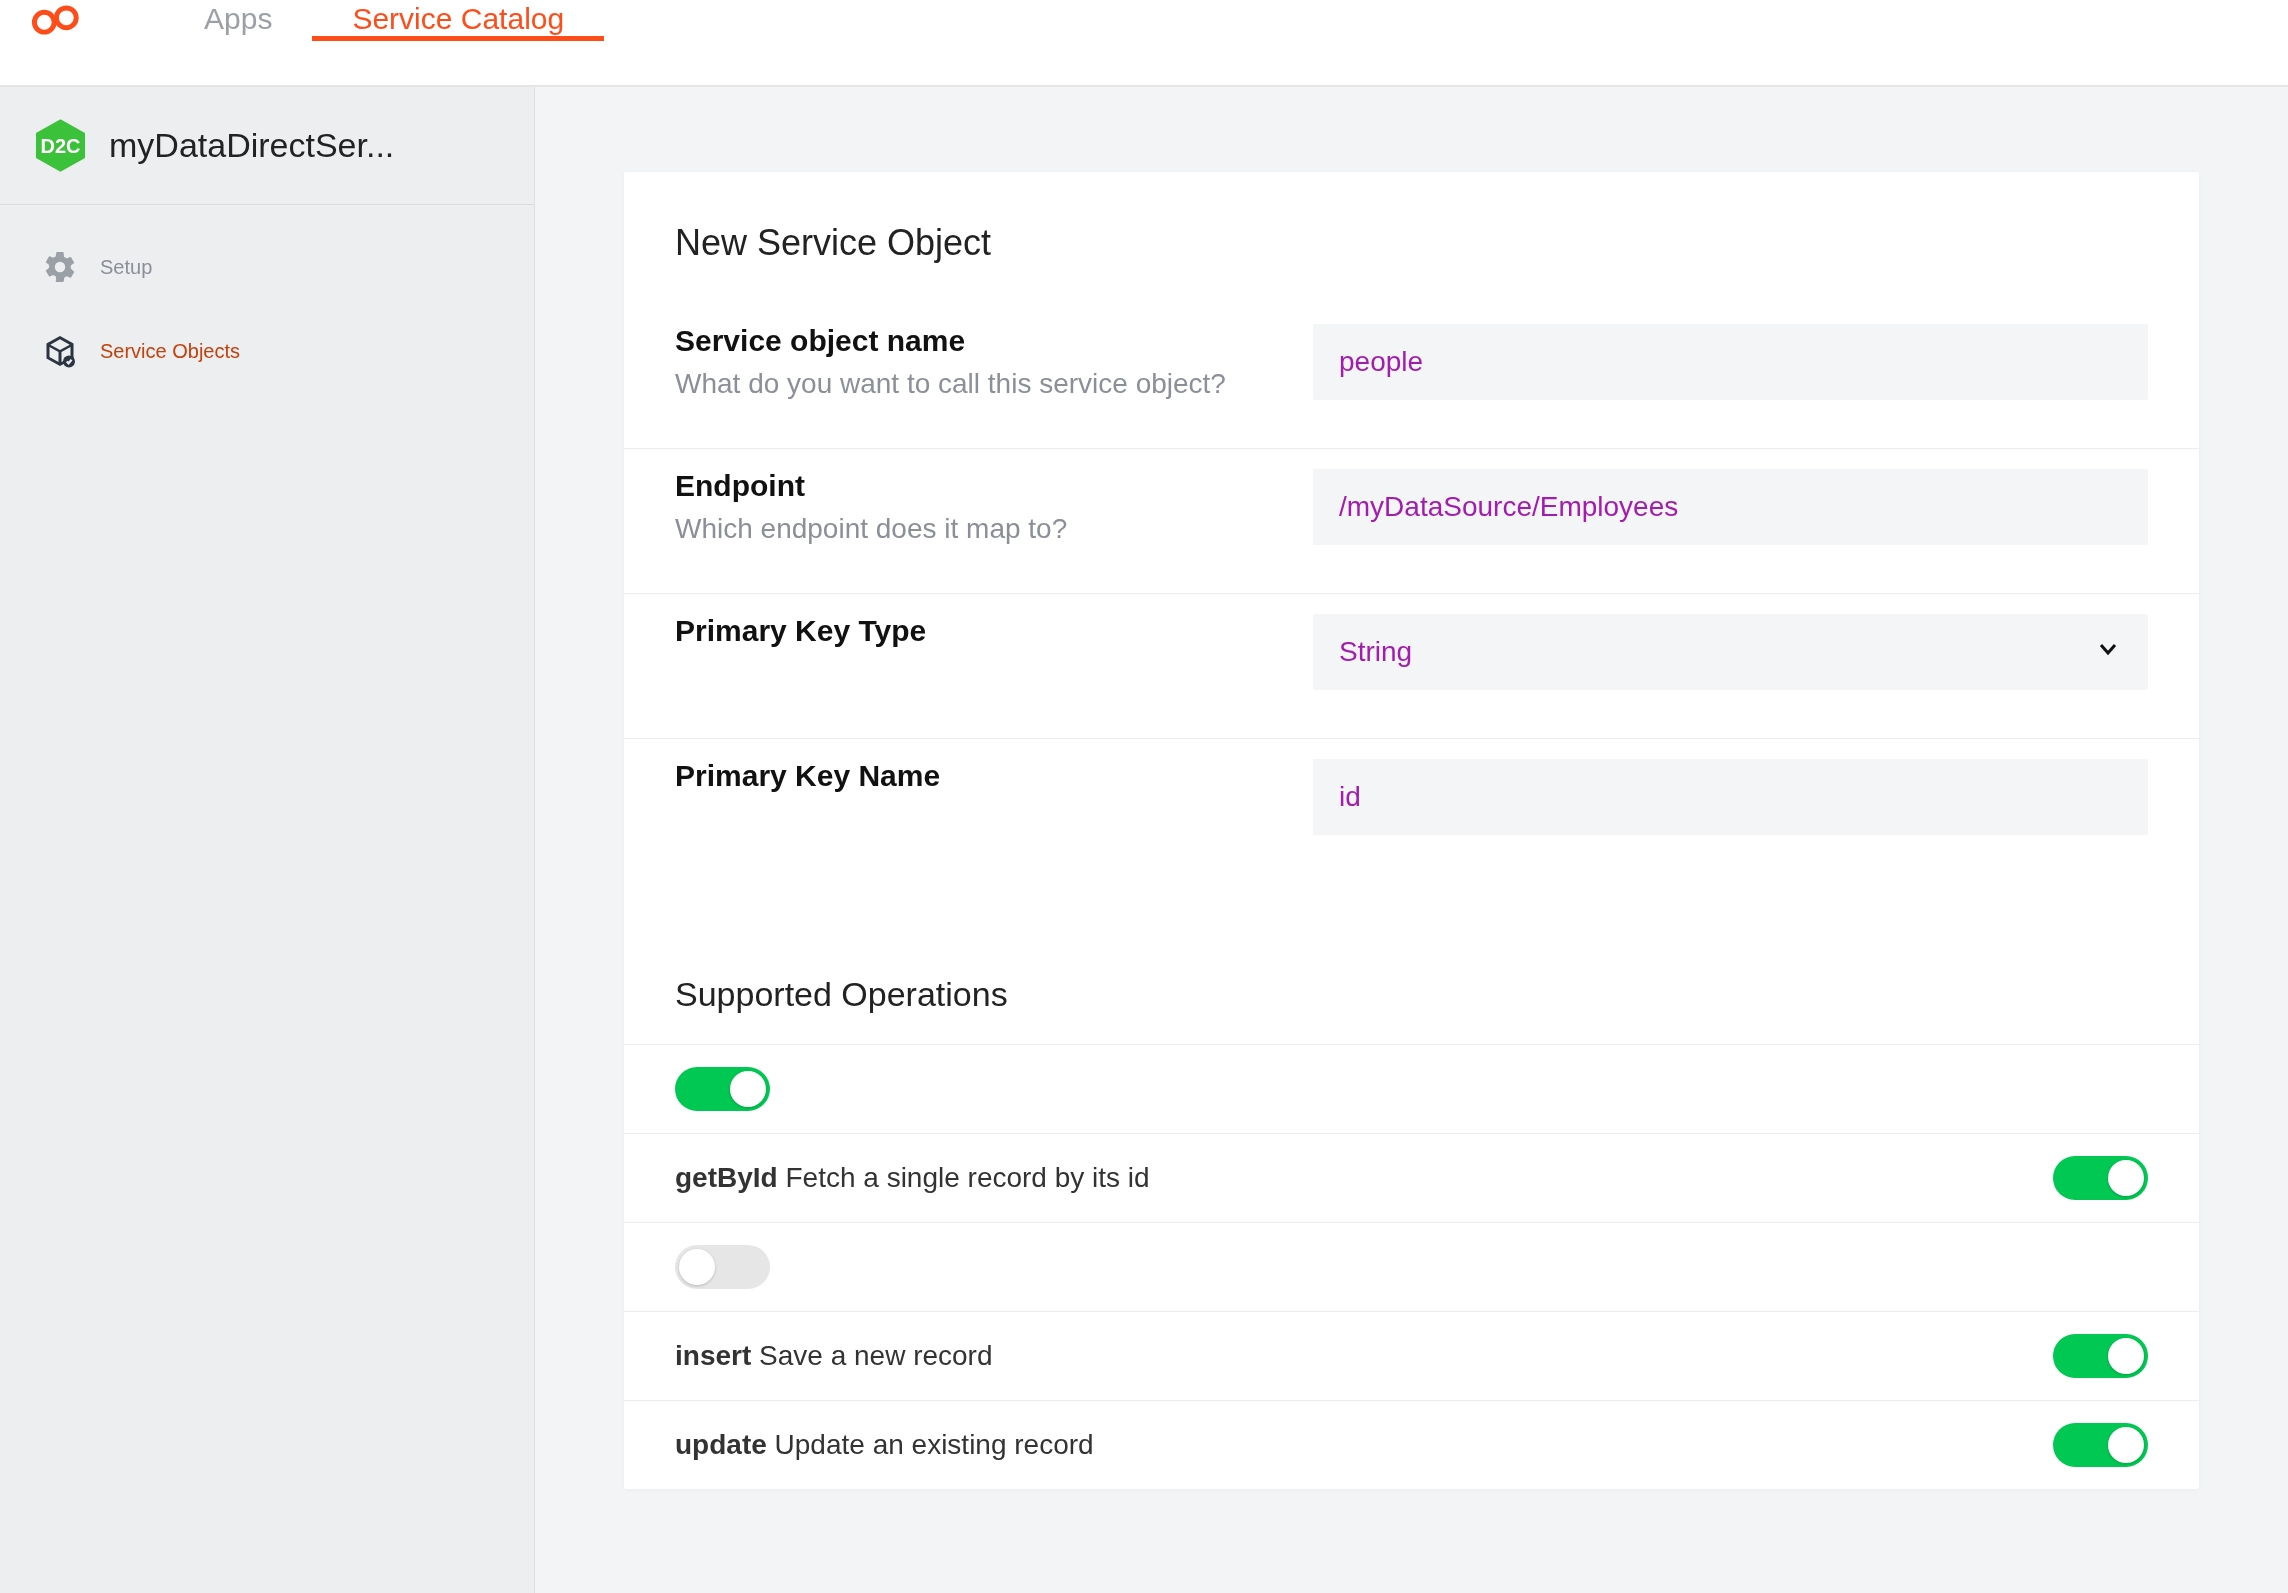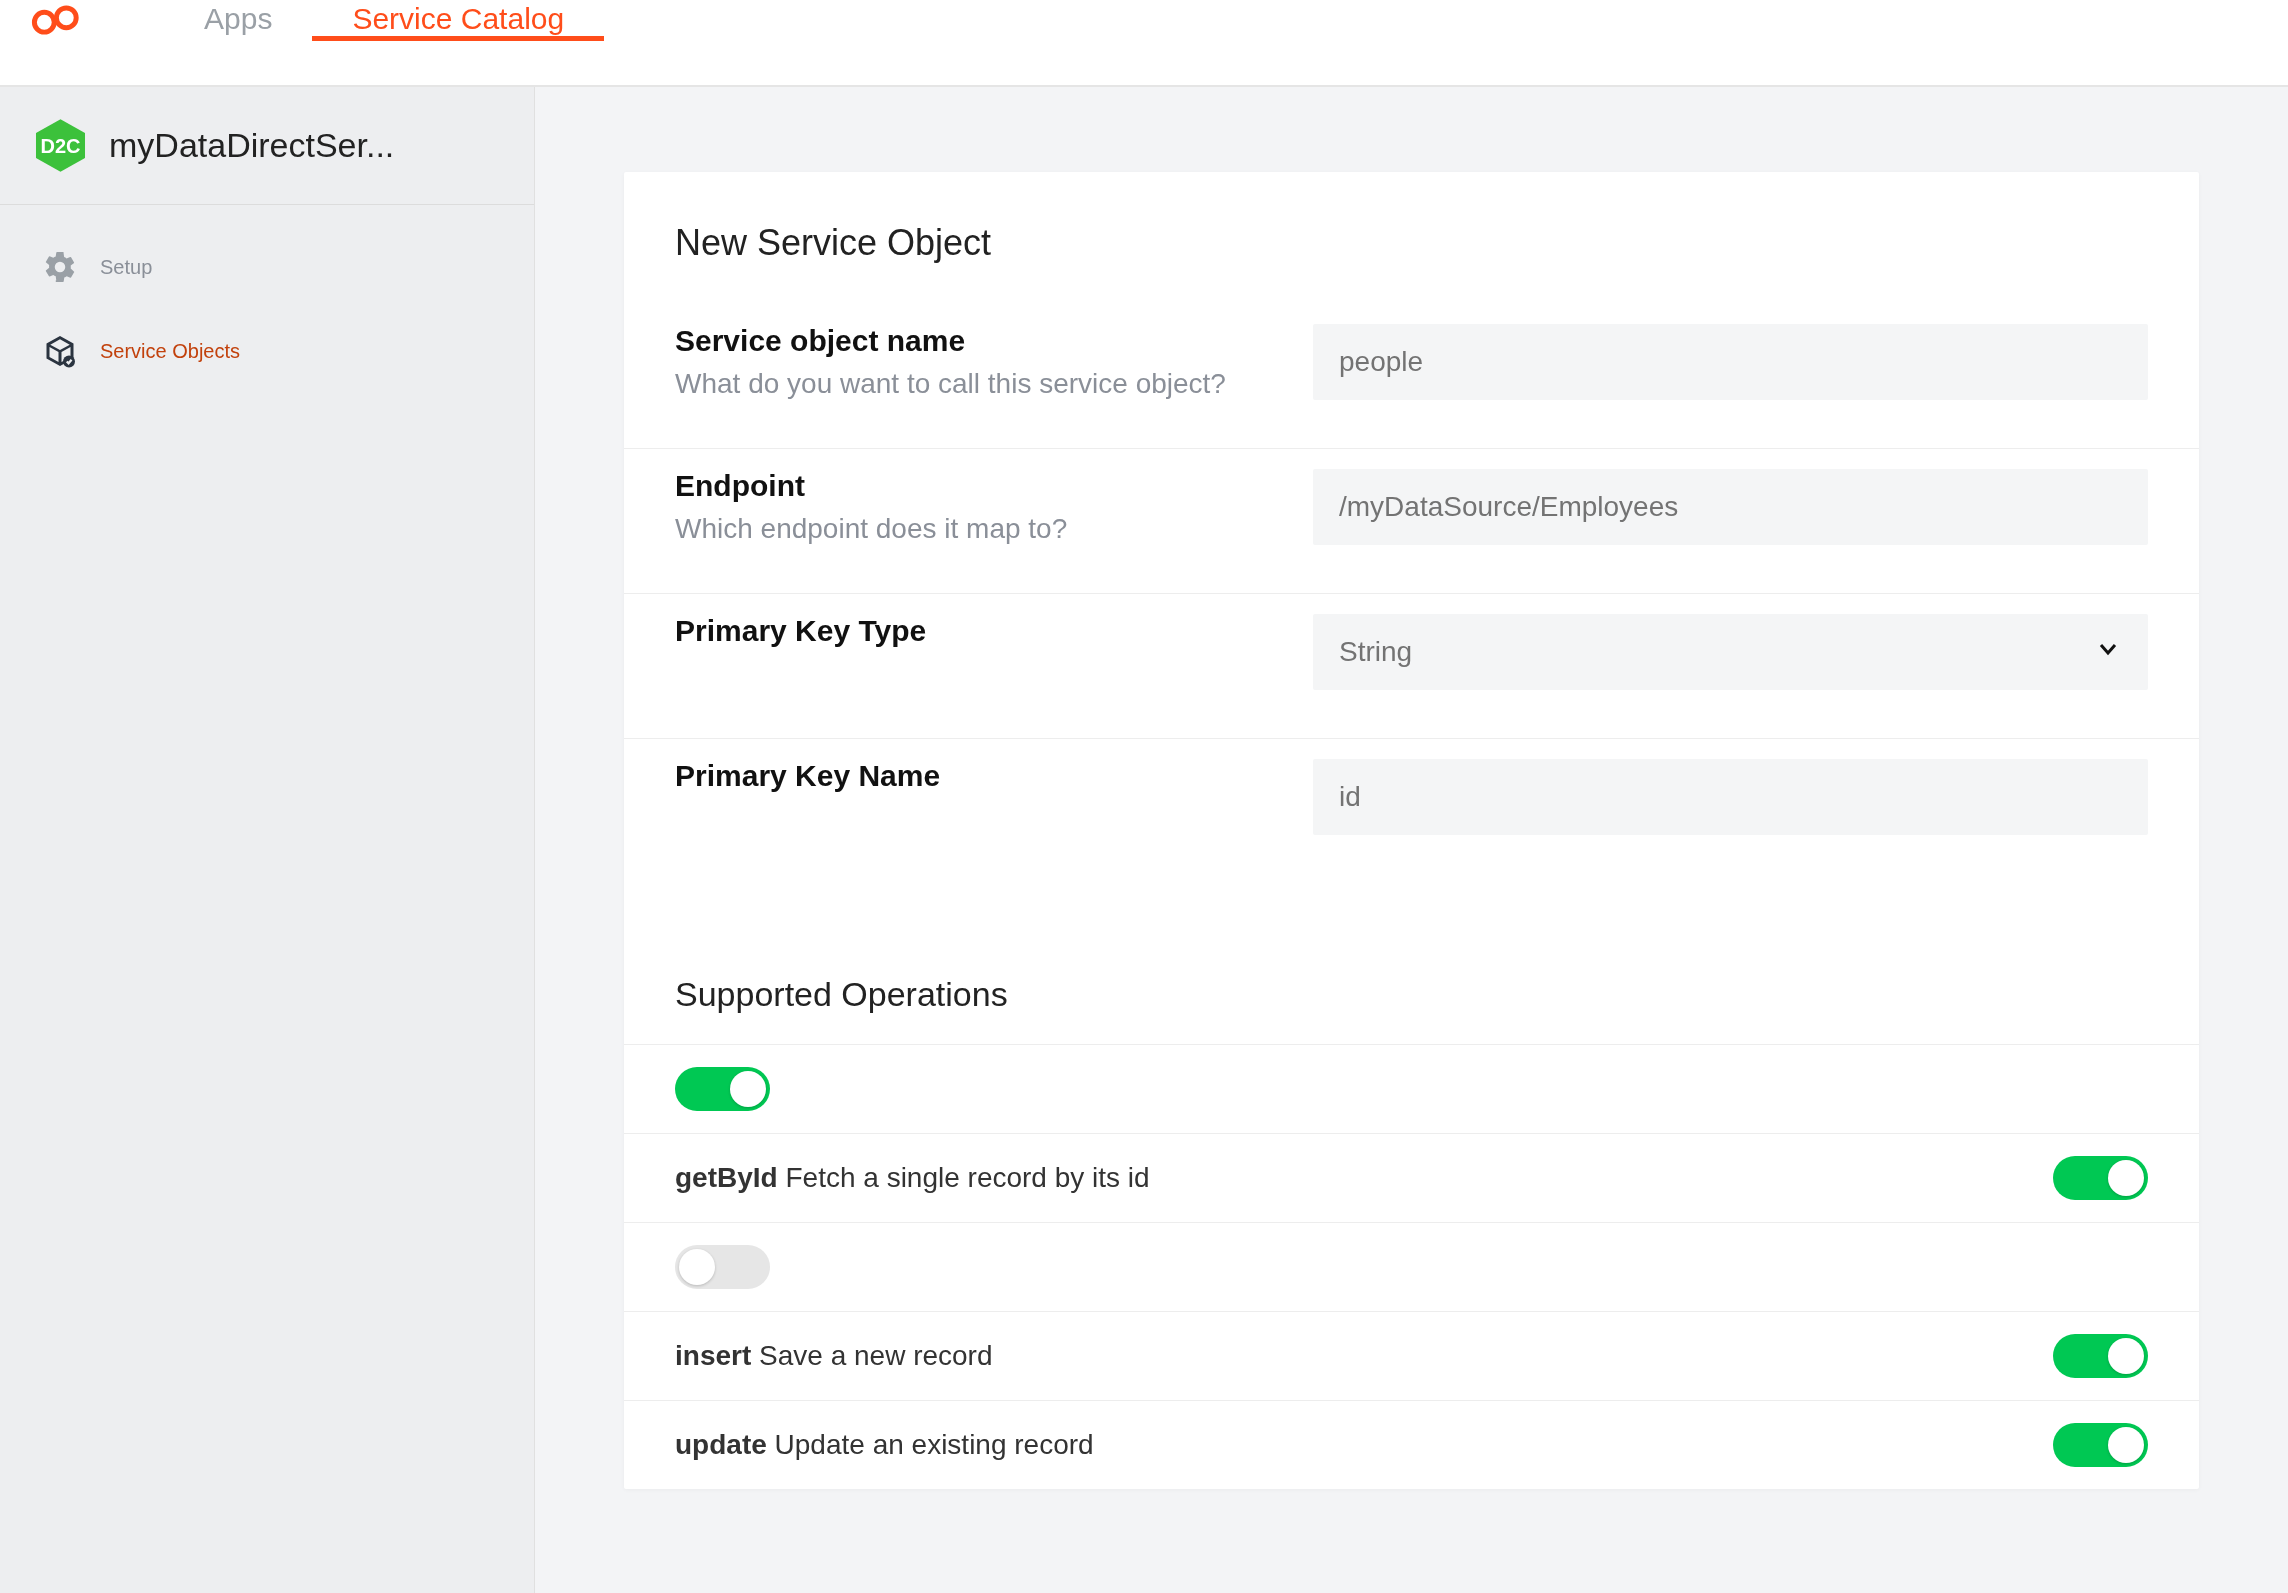--- a/index.html
+++ b/index.html
@@ -107,21 +107,21 @@
   .form-label-block { flex: 0 0 614px; }
   .form-label { font-size: 30px; font-weight: 700; color: #111; }
   .form-sub { font-size: 28px; color: #8a8f98; margin-top: 10px; }
   .form-control-wrap { flex: 1; }
   .text-input, .select-input {
     width: 100%;
     background: #f4f5f6;
     border: none;
     padding: 22px 26px;
     font-size: 28px;
-    color: #737373;
+    color: #a21caf;
     border-radius: 2px;
   }
   .select-wrap { position: relative; }
   .select-wrap .chev {
     position: absolute;
     right: 28px;
     top: 50%;
     transform: translateY(-50%);
     pointer-events: none;
   }

